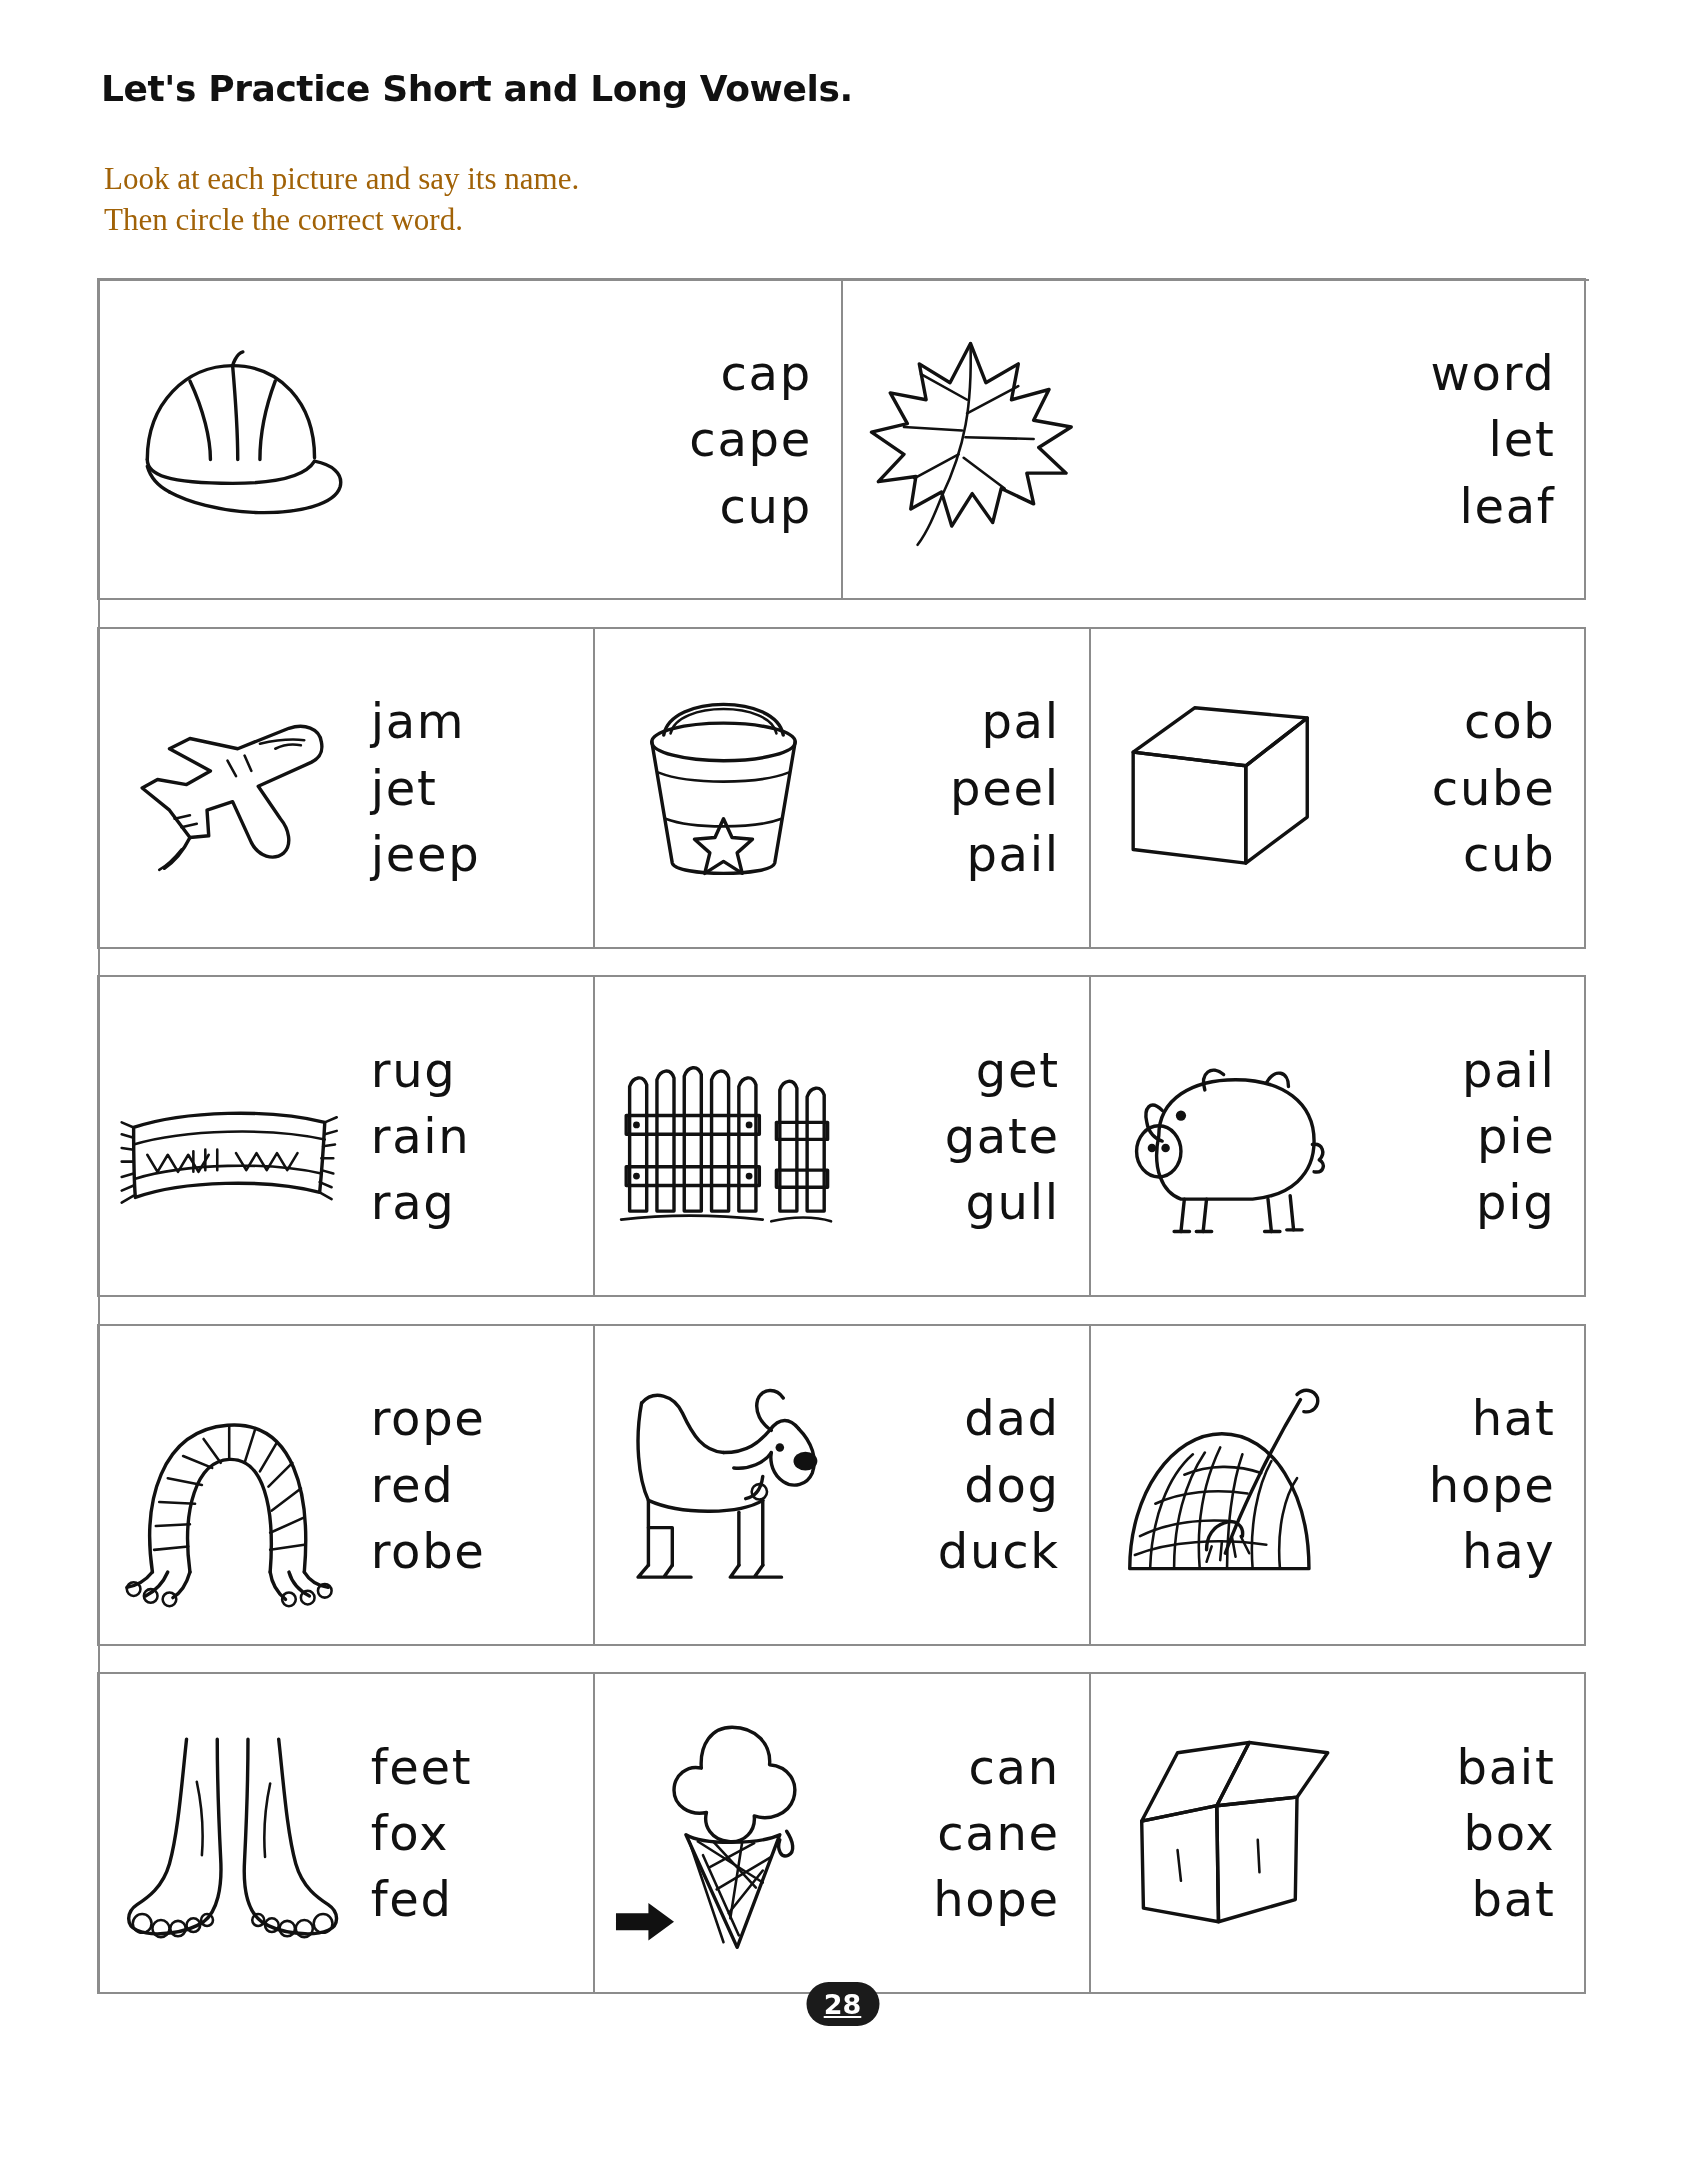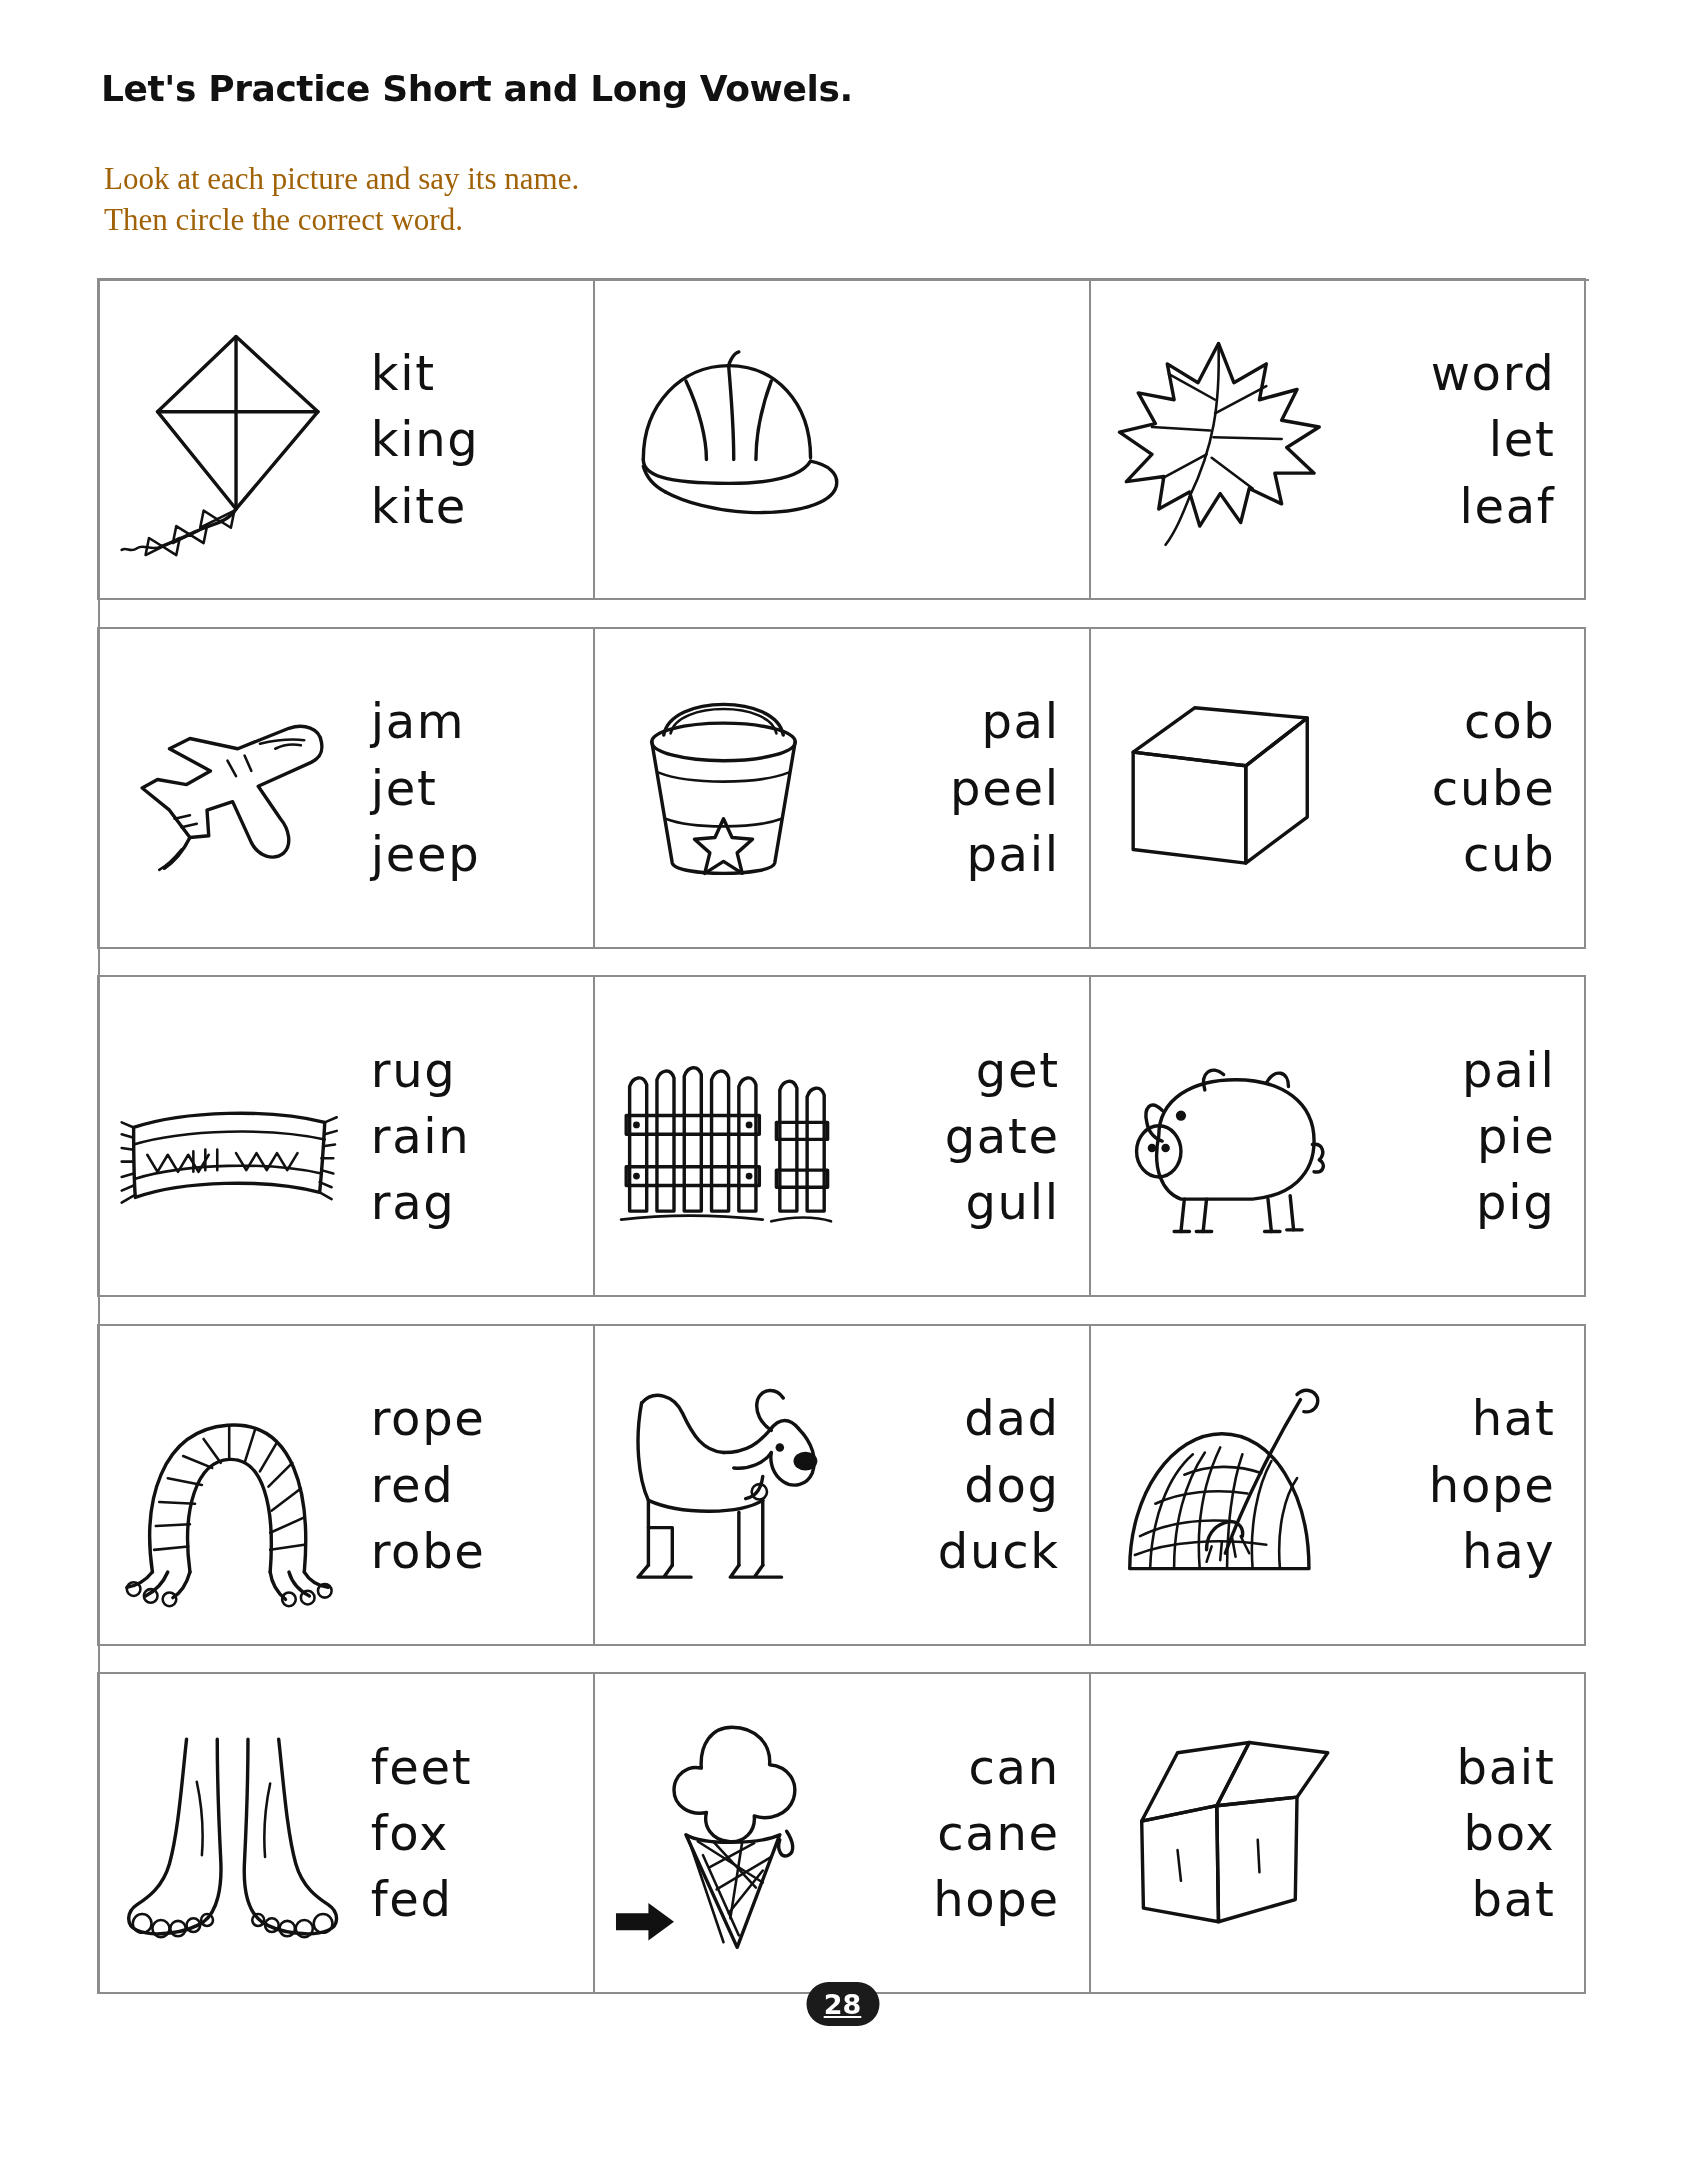--- a/index.html
+++ b/index.html
@@ -135,52 +135,38 @@
 
   <div class="instructions">
     <div>Look at each picture and say its name.</div>
     <div>Then circle the correct word.</div>
   </div>
 
   <div class="grid">
 
     <div class="row">
 
-      <div class="cell">
-        <div class="art">
-          <svg width="239" height="256" viewBox="0 0 280 300">
-            <polygon class="ink" points="150,30 246,118 150,232 58,118"></polygon>
-            <line class="ink" x1="150" y1="30" x2="150" y2="232"></line>
-            <line class="ink" x1="58" y1="118" x2="246" y2="118"></line>
-            <path class="ink" d="M150,232 C140,248 120,250 104,258 C86,266 74,272 62,276"></path>
-            <path class="ink-thin" d="M128,244 l-16,-10 l-4,20 z M128,244 l16,10 l4,-20 z"></path>
-            <path class="ink-thin" d="M96,262 l-16,-10 l-4,20 z M96,262 l16,10 l4,-20 z"></path>
-            <path class="ink-thin" d="M64,276 l-16,-10 l-4,20 z M64,276 l16,10 l4,-20 z"></path>
-            <path class="ink-thin" d="M62,276 C50,282 42,272 34,278 C26,284 22,276 16,280"></path>
-          </svg>
-        </div>
-        <div class="words left">
-          <span class="word">kit</span>
-          <span class="word">king</span>
-          <span class="word">kite</span>
-        </div>
-      </div>
 
       <div class="cell">
         <div class="art">
           <svg width="239" height="256" viewBox="0 0 280 300">
             <path class="ink" d="M46,174 C46,108 92,64 146,64 C200,64 242,106 242,172"></path>
             <path class="ink" d="M146,64 C146,64 150,50 158,48"></path>
             <path class="ink" d="M96,82 C112,116 120,150 120,174"></path>
             <path class="ink" d="M146,64 C150,110 152,148 152,174"></path>
             <path class="ink" d="M196,82 C184,114 178,148 178,174"></path>
             <path class="ink" d="M46,174 C46,192 70,202 146,202 C190,202 230,196 242,176"></path>
             <path class="ink" d="M242,176 C262,180 276,190 272,206 C266,226 226,238 170,236 C130,234 94,224 72,212"></path>
             <path class="ink" d="M72,212 C60,206 50,196 46,182"></path>
           </svg>
+        </div>
+        <div class="words">
+          <span class="word">cap</span>
+          <span class="word">cape</span>
+          <span class="word">cup</span>
         </div>
       </div>
 
       <div class="cell">
         <div class="art">
           <svg width="239" height="256" viewBox="0 0 280 300">
             <path class="ink" d="M140,38 L158,84 L196,62 L188,104 L232,92 L214,128 L258,136
                                   L220,160 L252,190 L206,190 L214,226 L176,208 L166,248
                                   L142,214 L118,252 L106,212 L70,232 L76,194 L32,200
                                   L62,168 L24,142 L66,132 L46,96 L88,104 L80,62 L116,84 Z"></path>

